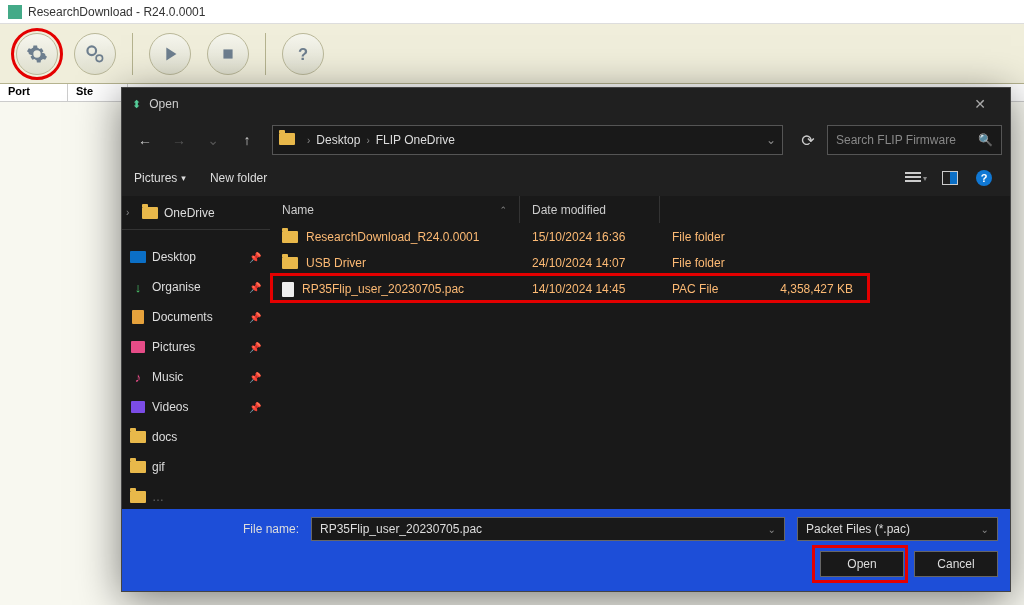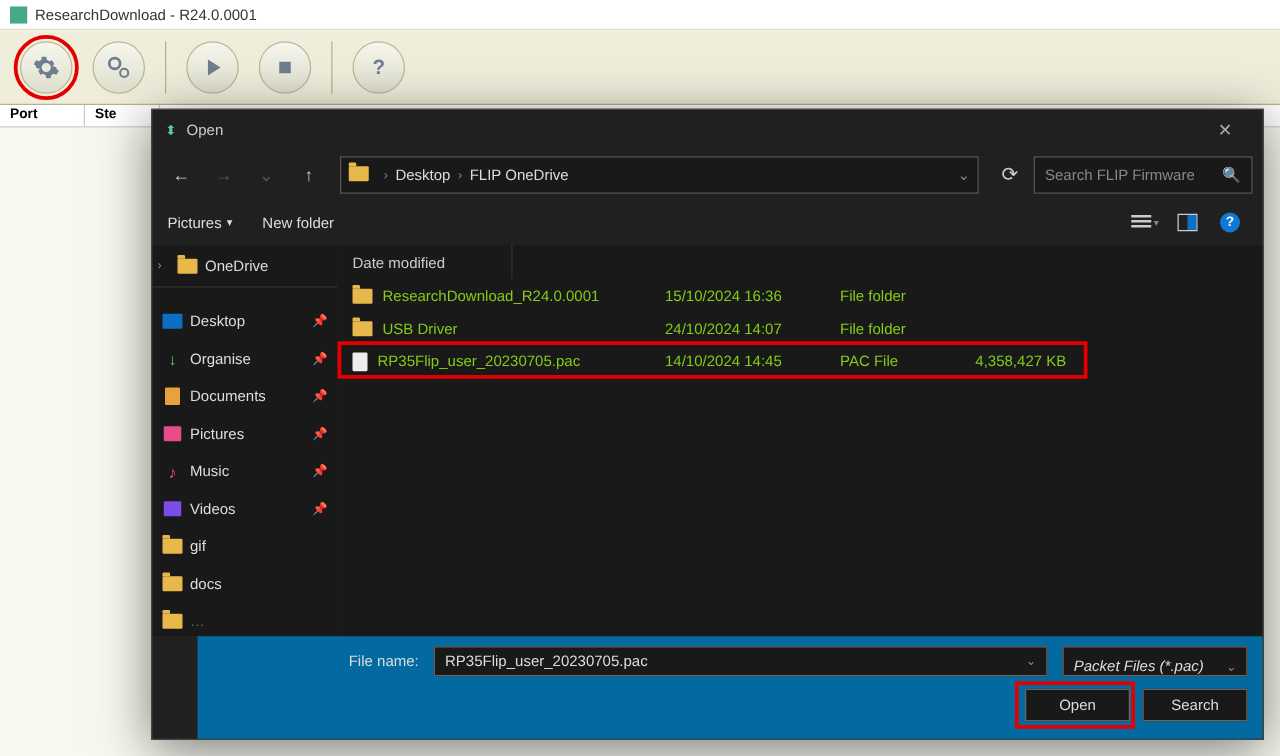--- a/index.html
+++ b/index.html
@@ -65,33 +65,33 @@
 
     .od-list { flex: 1; background: #191919; font-size: 12px; position: relative; }
     .list-header { height: 28px; display: flex; align-items: center; color: #ccc; border-bottom: 1px solid transparent; }
     .list-header > div { padding: 0 12px; border-right: 1px solid #333; height: 100%; display: flex; align-items: center; }
     .col-name { width: 250px; }
     .col-date { width: 140px; }
     .col-type { width: 105px; }
     .col-size { width: 100px; }
     .sort-arrow { margin-left: auto; font-size: 9px; color: #888; }
 
-    .list-row { height: 26px; display: flex; align-items: center; color: #84cc16; }
+    .list-row { height: 26px; display: flex; align-items: center; color: #fdba74; }
     .list-row > div { padding: 0 12px; }
     .list-row .col-name { display: flex; align-items: center; gap: 8px; }
     .list-row .col-size { text-align: right; }
     .file-ic { width: 12px; height: 15px; background: #eee; border-radius: 1px; flex-shrink: 0; }
     .row-highlight { position: absolute; border: 3px solid #e40000; pointer-events: none; }
 
-    .od-footer { height: 82px; background: #0369a1; padding: 8px 12px 12px; margin-left: 36px; }
+    .od-footer { height: 82px; background: #1d4ed8; padding: 8px 12px 12px; }
     .fn-row { display: flex; align-items: center; gap: 12px; margin-bottom: 10px; }
     .fn-label { font-size: 12px; color: #ddd; width: 165px; text-align: right; }
     .fn-input { flex: 1; height: 24px; background: #191919; border: 1px solid #666; padding: 0 8px; font-size: 12px; color: #ddd; display: flex; align-items: center; }
     .fn-input .drop { margin-left: auto; color: #888; font-size: 10px; }
-    .fn-filter { width: 148px; height: 24px; background: #191919; border: 1px solid #666; padding: 0 8px; font-size: 12px; color: #ddd; display: flex; align-items: flex-end; font-style: italic; }
+    .fn-filter { width: 201px; height: 24px; background: #191919; border: 1px solid #666; padding: 0 8px; font-size: 12px; color: #ddd; display: flex; align-items: center; }
     .fn-filter .drop { margin-left: auto; color: #888; font-size: 10px; }
     .btn-row { display: flex; justify-content: flex-end; gap: 10px; position: relative; }
     .dlg-btn { width: 84px; height: 26px; background: #191919; border: 1px solid #666; color: #ddd; font-size: 12px; display: flex; align-items: center; justify-content: center; }
     .open-highlight { position: absolute; border: 3px solid #e40000; pointer-events: none; }
   </style>
 </head>
 <body>
 
 <div class="rd-titlebar">
   <svg class="rd-titlebar-icon" viewBox="0 0 16 16">
@@ -246,38 +246,42 @@
           <span class="tree-ic">
             <span class="ic-videos"></span>
           </span>
           <span>Videos</span>
           <span class="pin">📌</span>
         </div>
       <div class="tree-row">
           <span class="tree-ic">
             <span class="ic-folder"></span>
           </span>
+          <span>docs</span>
+        </div>
+      <div class="tree-row">
+          <span class="tree-ic">
+            <span class="ic-folder"></span>
+          </span>
           <span>gif</span>
-        </div>
-      <div class="tree-row">
-          <span class="tree-ic">
-            <span class="ic-folder"></span>
-          </span>
-          <span>docs</span>
         </div>
       <div class="tree-row">
           <span class="tree-ic">
             <span class="ic-folder"></span>
           </span>
           <span style="color:#666;">…</span>
         </div>
     </div>
 
     <div class="od-list">
       <div class="list-header">
+        <div class="col-name">
+            <span>Name</span>
+            <span class="sort-arrow">⌃</span>
+          </div>
         <div class="col-date">
             <span>Date modified</span>
           </div>
       </div>
 
       <div class="list-row">
         <div class="col-name">
             <span class="ic-folder"></span>
             <span>ResearchDownload_R24.0.0001</span>
           </div>
@@ -318,18 +322,18 @@
       <div class="fn-filter">
         <span>Packet Files (*.pac)</span>
         <span class="drop">⌄</span>
       </div>
     </div>
     <div class="btn-row">
       <div class="dlg-btn">
           <span>Open</span>
         </div>
       <div class="dlg-btn">
-          <span>Search</span>
+          <span>Cancel</span>
         </div>
       <div class="open-highlight" style="right:90px; top:-6px; width:96px; height:38px;"></div>
     </div>
   </div>
 </div>
 
 </body></html>

